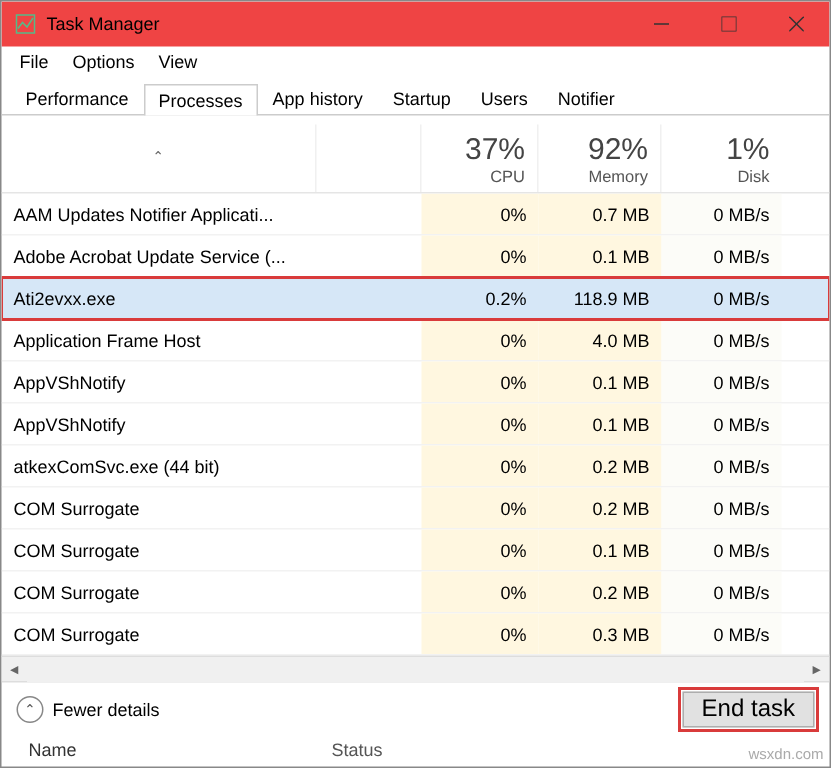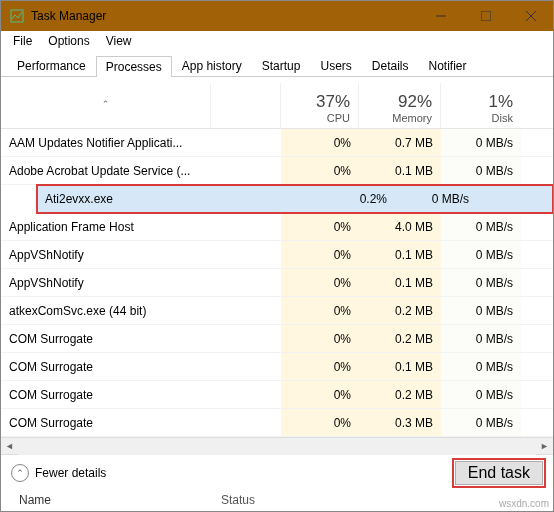--- a/index.html
+++ b/index.html
@@ -14,21 +14,21 @@
     overflow: hidden;
     border: 1px solid #888;
     position: relative;
   }
   
   .titlebar {
     display: flex;
     align-items: center;
     height: 30px;
     padding: 0 0 0 8px;
-    background: #a16207;
+    background: #ef4444;
   }
   .titlebar .app-icon {
     width: 16px; height: 16px; margin-right: 6px;
     display: inline-flex; align-items: center; justify-content: center;
   }
   .titlebar .title { flex: 0 0 auto; font-size: 12px; }
   .titlebar .spacer { flex: 1; }
   .win-btn {
     width: 45px; height: 30px;
     display: inline-flex; align-items: center; justify-content: center;
@@ -90,21 +90,21 @@
     justify-content: flex-start;
     gap: 40px;
   }
   .colheaders .sort-caret {
     font-size: 9px;
     color: #666;
     width: 100%;
     text-align: center;
   }
   .colheaders .num { text-align: right; }
-  .colheaders .pct { font-size: 17px; color: #444; }
+  .colheaders .pct { font-size: 20px; color: #444; }
   .colheaders .label { font-size: 11px; color: #555; }
   
   .rows { overflow: hidden; }
   .row {
     display: grid;
     grid-template-columns: 210px 70px 78px 82px 80px;
     height: 28px;
     align-items: center;
     border-bottom: 1px solid #f2f2f2;
     font-size: 12px;
@@ -117,21 +117,21 @@
     height: 100%;
     display: flex;
     align-items: center;
   }
   .row .num { justify-content: flex-end; }
   .row .cpu { background: #fff7e0; }
   .row .mem { background: #fff7e0; }
   .row .disk { background: #fcfcf8; }
   .row.selected { background: #d6e7f7; }
   .row.selected .cpu, .row.selected .mem, .row.selected .disk { background: #d6e7f7; }
-  .row.highlight { outline: 2px solid #d93b3b; outline-offset: -1px; margin-left: 36px; }
+  .row.highlight { outline: 2px solid #d93b3b; outline-offset: -1px; }
   
   .hscroll {
     height: 17px;
     border-top: 1px solid #ddd;
     background: #f0f0f0;
     display: flex;
     align-items: center;
   }
   .hscroll .arrow {
     width: 17px; height: 17px;
@@ -211,21 +211,20 @@
   <span class="menu-item">Options</span>
   <span class="menu-item">View</span>
 </div>
 
 <div class="tabs">
   <span class="tab">Performance</span>
   <span class="tab active">Processes</span>
   <span class="tab">App history</span>
   <span class="tab">Startup</span>
   <span class="tab">Users</span>
-  <span class="tab">Details</span>
   <span class="tab">Notifier</span>
 </div>
 
 <div class="colheaders">
   <div class="name-col">
     <span class="sort-caret">⌃</span>
     <span style="position:absolute; bottom:4px; left:18px;">Name</span>
     <span style="position:absolute; bottom:4px; left:220px; color:#555;">Status</span>
   </div>
   <div class="num"></div>
@@ -255,20 +254,21 @@
       <div class="cell">Adobe Acrobat Update Service (...</div>
       <div class="cell num"></div>
       <div class="cell num cpu">0%</div>
       <div class="cell num mem">0.1 MB</div>
       <div class="cell num disk">0 MB/s</div>
     </div>
     <div class="row selected highlight">
       <div class="cell">Ati2evxx.exe</div>
       <div class="cell num"></div>
       <div class="cell num cpu">0.2%</div>
+      <div class="cell num mem">118.9 MB</div>
       <div class="cell num disk">0 MB/s</div>
     </div>
     <div class="row">
       <div class="cell">Application Frame Host</div>
       <div class="cell num"></div>
       <div class="cell num cpu">0%</div>
       <div class="cell num mem">4.0 MB</div>
       <div class="cell num disk">0 MB/s</div>
     </div>
     <div class="row">

